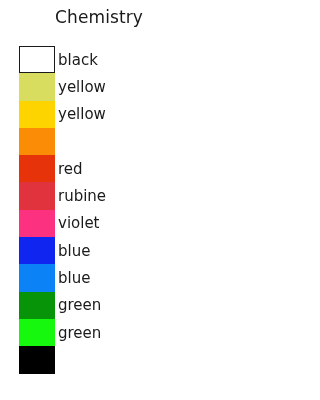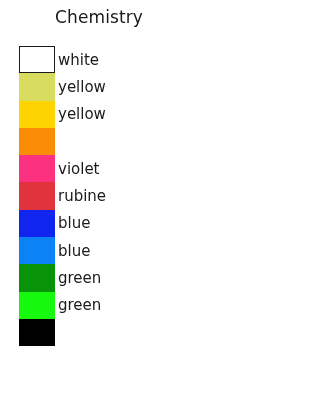--- a/index.html
+++ b/index.html
@@ -75,40 +75,44 @@
 </head>
 <body>
 
 <div id="legend-panel">
 
   <div id="legend-title">Chemistry</div>
 
   <div id="legend-rows">
       <div class="legend-row">
         <div class="swatch bordered" style="background: rgb(255, 255, 255);"></div>
-        <div class="swatch-label">white</div>
+        <div class="swatch-label">black</div>
       </div>
       <div class="legend-row">
         <div class="swatch" style="background: rgb(217, 221, 95);"></div>
         <div class="swatch-label">yellow</div>
       </div>
       <div class="legend-row">
         <div class="swatch" style="background: rgb(254, 212, 0);"></div>
         <div class="swatch-label">yellow</div>
       </div>
       <div class="legend-row">
         <div class="swatch" style="background: rgb(251, 140, 6);"></div>
       </div>
       <div class="legend-row">
-        <div class="swatch" style="background: rgb(252, 49, 128);"></div>
-        <div class="swatch-label">violet</div>
+        <div class="swatch" style="background: rgb(230, 51, 9);"></div>
+        <div class="swatch-label">red</div>
       </div>
       <div class="legend-row">
         <div class="swatch" style="background: rgb(224, 51, 62);"></div>
         <div class="swatch-label">rubine</div>
+      </div>
+      <div class="legend-row">
+        <div class="swatch" style="background: rgb(252, 49, 128);"></div>
+        <div class="swatch-label">violet</div>
       </div>
       <div class="legend-row">
         <div class="swatch" style="background: rgb(16, 38, 240);"></div>
         <div class="swatch-label">blue</div>
       </div>
       <div class="legend-row">
         <div class="swatch" style="background: rgb(11, 130, 245);"></div>
         <div class="swatch-label">blue</div>
       </div>
       <div class="legend-row">

